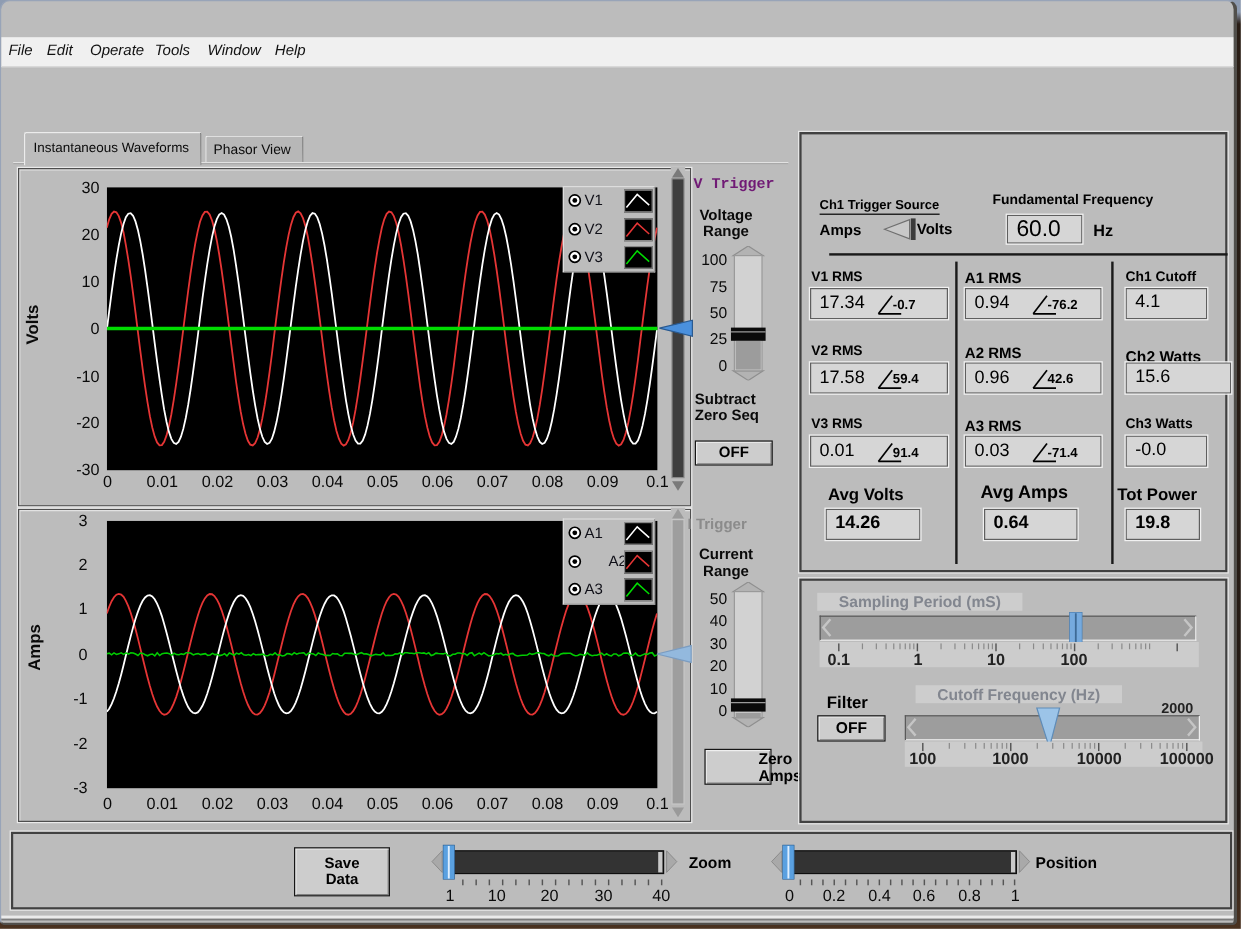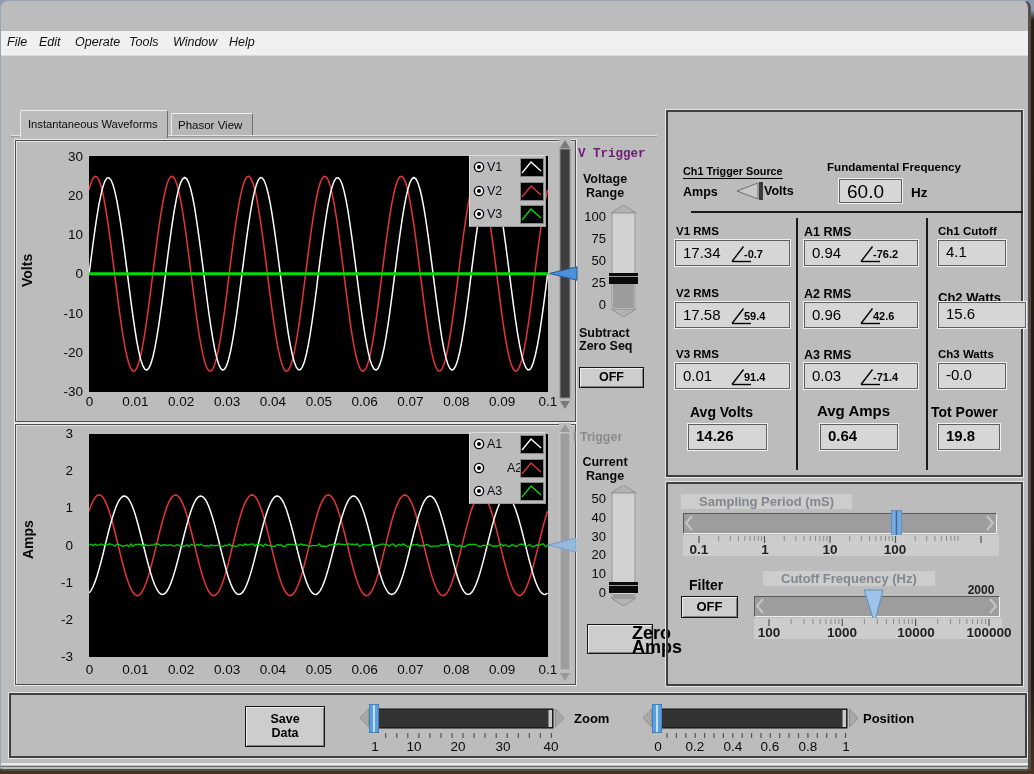--- a/index.html
+++ b/index.html
@@ -208,21 +208,21 @@
   <div class="ticklbl" style="left:570px;top:528px;width:35px;text-align:right;font-size:13px;">0</div>
 
   <svg class="abs" style="left:608px;top:428px" width="30" height="121" viewBox="0 0 30 121">
    <path d="M14.5 0 L27 8 L2 8 Z" fill="#b3b3b3" stroke="#8f8f8f" stroke-width="1"></path>
    <path d="M14.5 121 L27 113 L2 113 Z" fill="#b3b3b3" stroke="#8f8f8f" stroke-width="1"></path>
    <rect x="3" y="8" width="23" height="105" fill="#d2d2d2" stroke="#9a9a9a" stroke-width="1"></rect>
    <rect x="4" y="109" width="21" height="4" fill="#9c9c9c"></rect>
    <rect x="0" y="97" width="29" height="11" fill="#0a0a0a"></rect>
    <line x1="0" y1="100.5" x2="29" y2="100.5" stroke="#9a9a9a" stroke-width="1"></line>
   </svg>
-  <div class="btn b" style="left:586px;top:567px;width:66px;height:30px;font-size:18px;line-height:14px;padding-top:1px;padding-left:44px;">Zero<br>Amps</div>
+  <div class="btn b" style="left:586px;top:567px;width:56px;height:30px;font-size:13px;line-height:14px;padding-top:1px;padding-left:44px;">Zero<br>Amps</div>
 
   <div class="panel" style="left:665px;top:53px;width:357px;height:367px;"></div>
   <div class="abs b" style="left:682px;top:108px;font-size:10.8px;color:#000;border-bottom:1px solid #000;padding-bottom:1px;">Ch1 Trigger Source</div>
   <div class="abs b" style="left:682px;top:128px;font-size:12.5px;color:#000;">Amps</div>
   <svg class="abs" style="left:735px;top:124px" width="28" height="20" viewBox="0 0 28 20">
    <path d="M1 10 L22 2 L22 18 Z" fill="#c8c8c8" stroke="#6f6f6f" stroke-width="1"></path>
    <rect x="23" y="1" width="4" height="18" fill="#3a3a3a"></rect>
   </svg>
   <div class="abs b" style="left:763px;top:127px;font-size:12.5px;color:#000;">Volts</div>
   <div class="abs b" style="left:826px;top:103px;font-size:11.6px;color:#000;">Fundamental Frequency</div>

